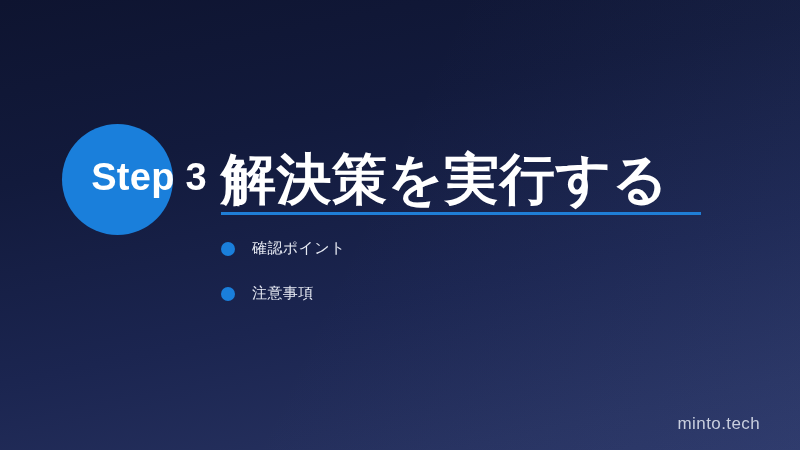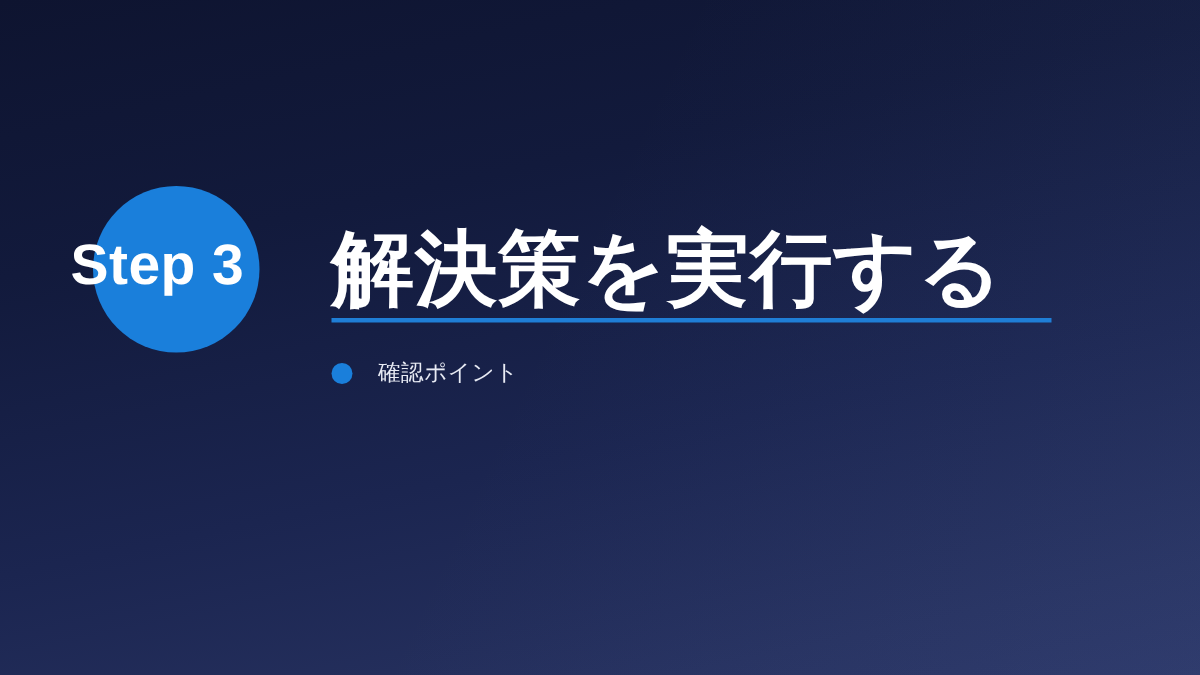--- a/index.html
+++ b/index.html
@@ -43,20 +43,21 @@
     top: 151px;
     width: 160px;
     height: 52px;
     line-height: 52px;
     color: #ffffff;
     font-size: 38px;
     font-weight: bold;
     letter-spacing: 0.3px;
     white-space: nowrap;
     z-index: 3;
+    text-align: right;
   }
 
   .title {
     position: absolute;
     left: 221px;
     top: 143px;
     color: #ffffff;
     font-size: 55px;
     font-weight: bold;
     letter-spacing: 0.5px;
@@ -129,17 +130,22 @@
   <div class="divider"></div>
 
   <div class="bullets">
 
     <div class="bullet-row">
       <span class="bullet-dot"></span>
       <span class="bullet-text">確認ポイント</span>
     </div>
 
 
+    <div class="bullet-row">
+      <span class="bullet-dot"></span>
+      <span class="bullet-text">注意事項</span>
+    </div>
 
   </div>
 
+  <div class="footer-brand">minto.tech</div>
 
 </div>
 
 </body></html>

